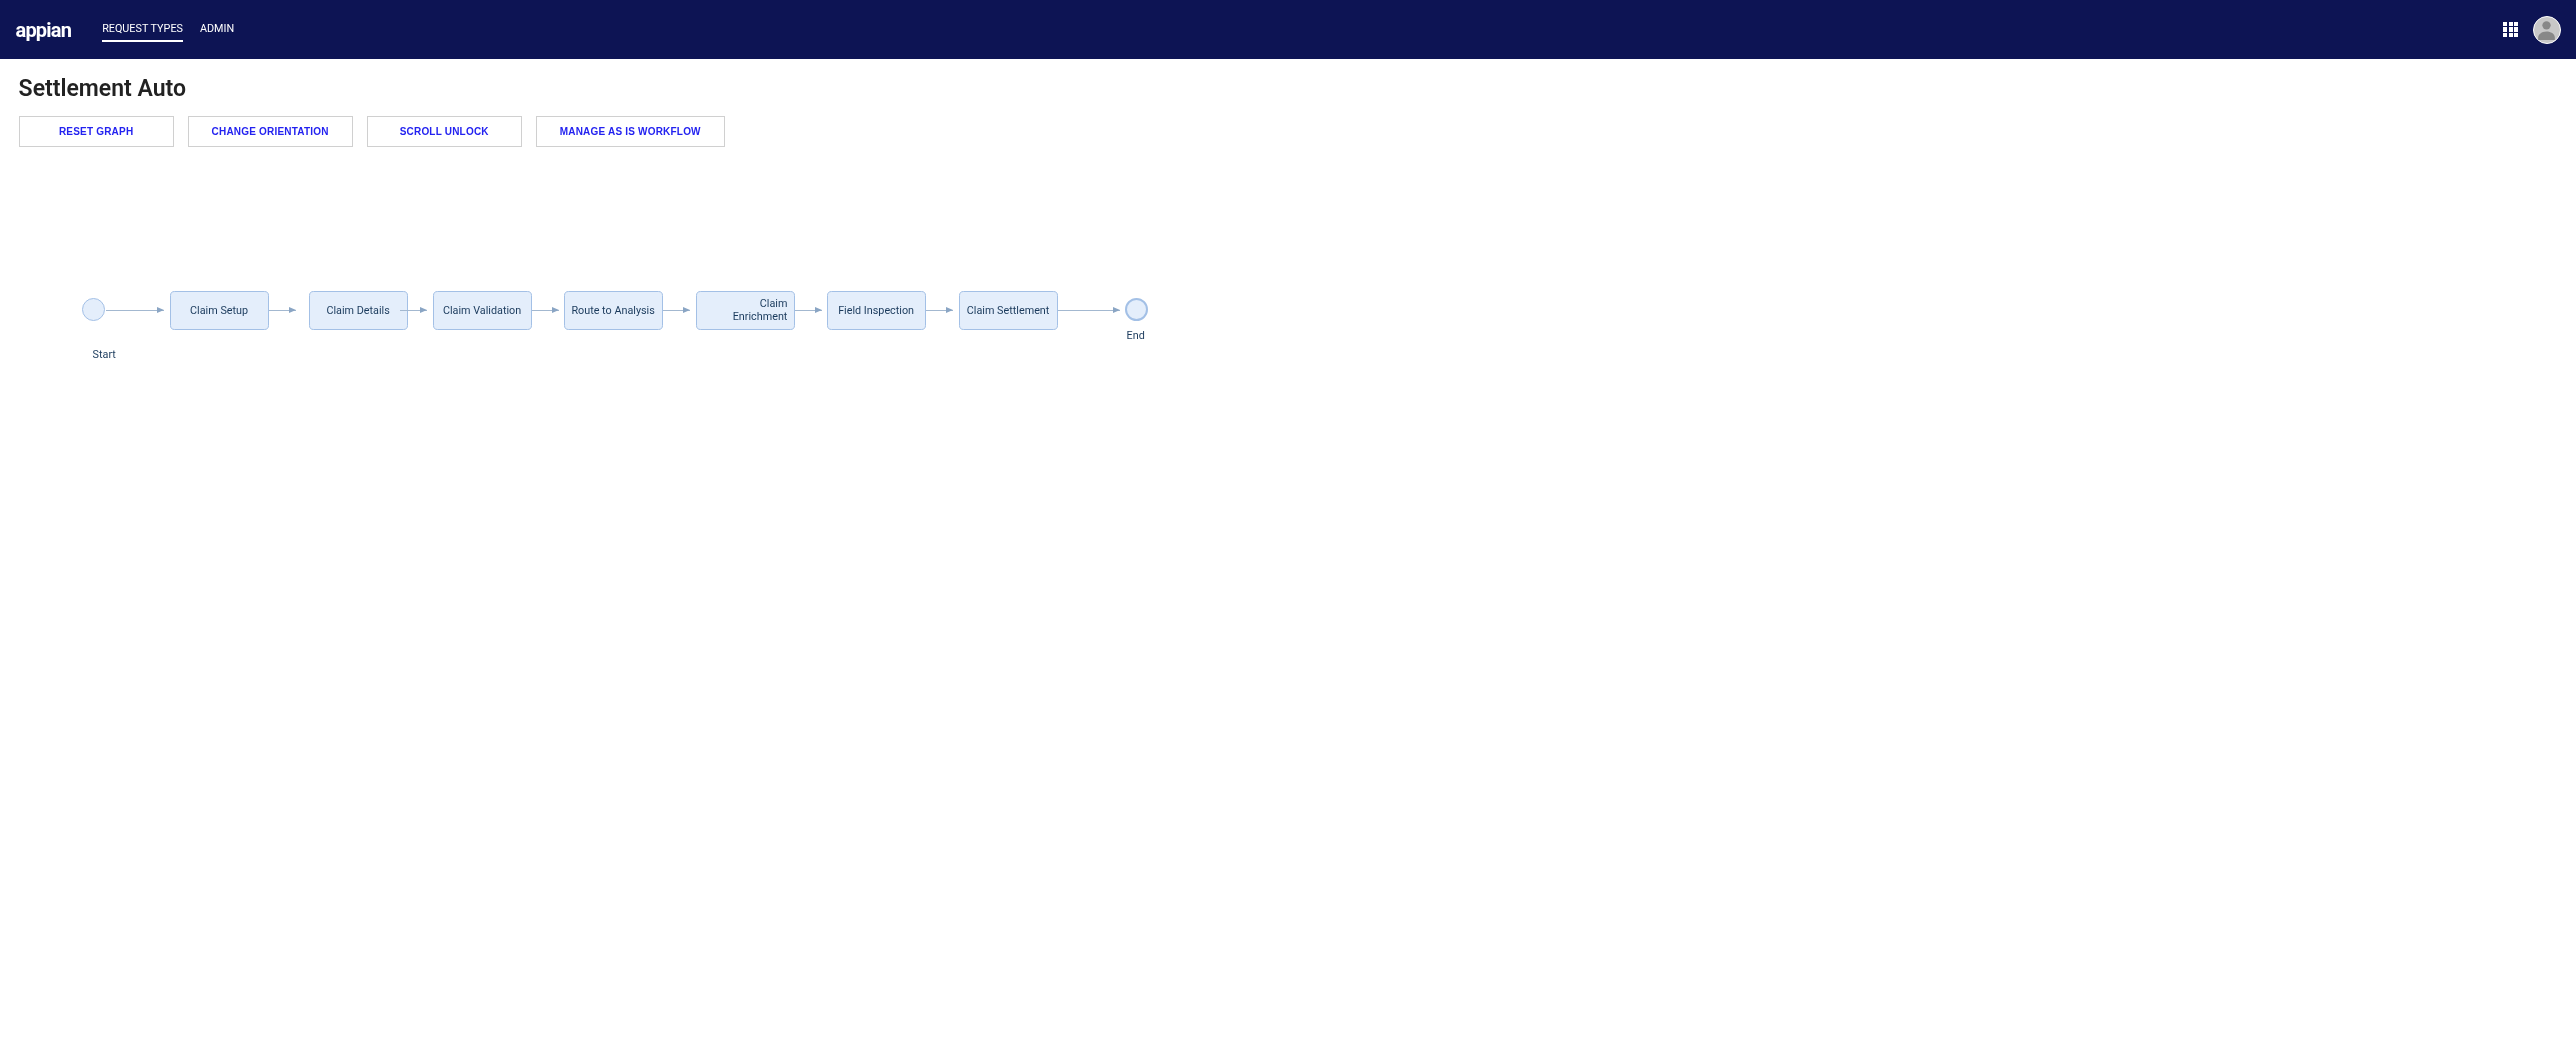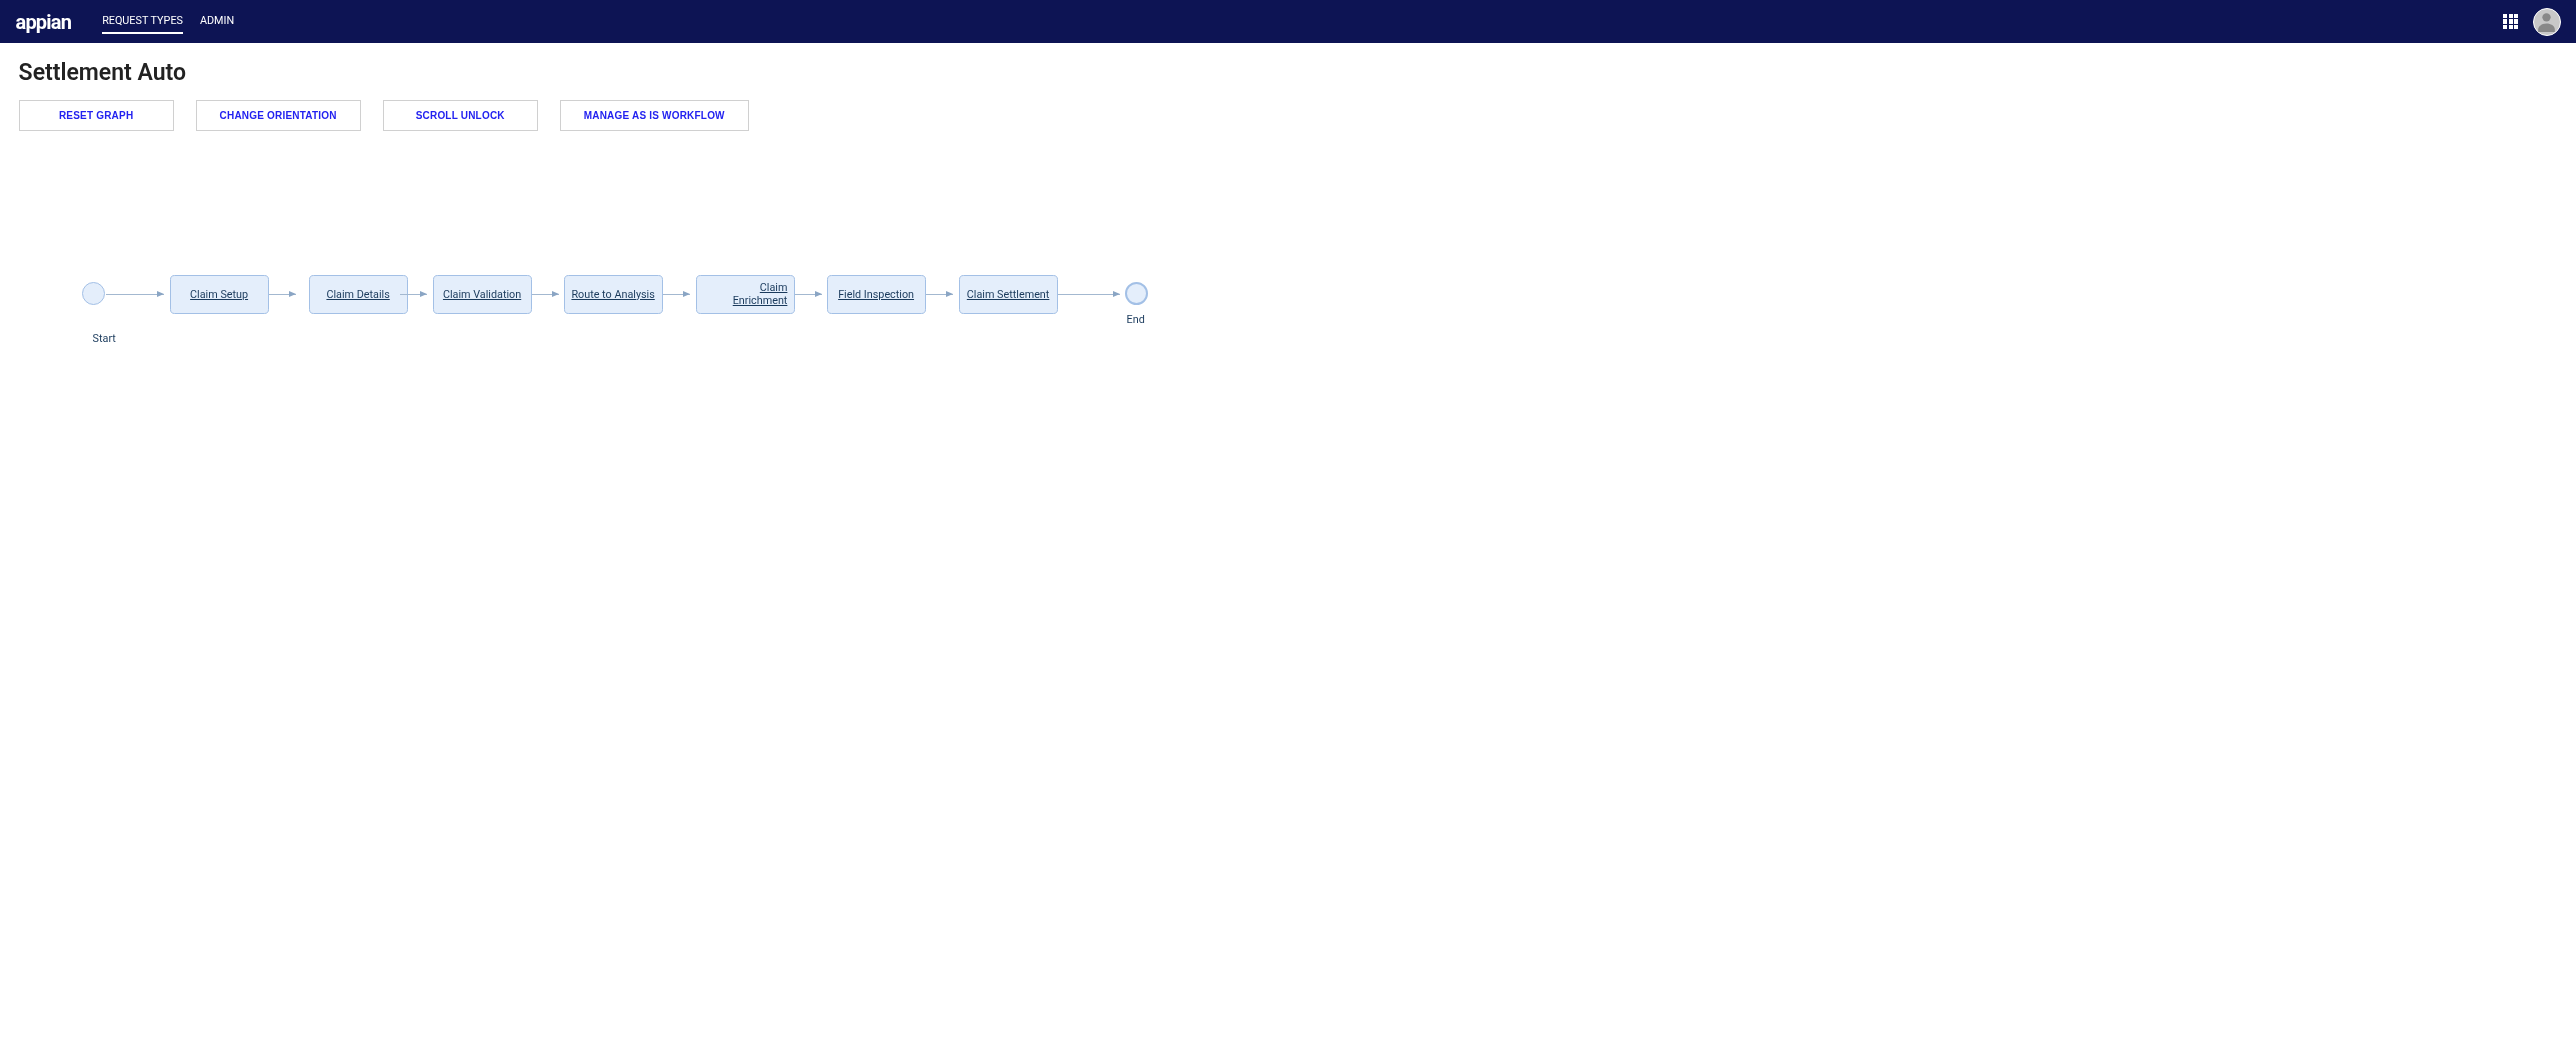--- a/index.html
+++ b/index.html
@@ -8,21 +8,21 @@
       padding: 0;
     }
     body {
       font-family: -apple-system, BlinkMacSystemFont, "Segoe UI", Roboto, "Helvetica Neue", Arial, sans-serif;
       background: #ffffff;
       color: #222;
     }
     
     .top-nav {
       background: #0d1454;
-      height: 43px;
+      height: 59px;
       display: flex;
       align-items: center;
       padding: 0 15.5px;
       justify-content: space-between;
     }
     .nav-left {
       display: flex;
       align-items: center;
       gap: 31px;
     }
@@ -125,21 +125,21 @@
       transform: translateX(-50%);
       width: 0;
       height: 0;
       border-left: 4.6px solid transparent;
       border-right: 4.6px solid transparent;
       border-top: 4.6px solid #2322f0;
     }
     
     .action-buttons {
       display: flex;
-      gap: 22px;
+      gap: 14px;
       margin-bottom: 15.5px;
     }
     .action-btn {
       border: 0.8px solid #d0d0d0;
       background: #ffffff;
       color: #2322f0;
       font-size: 10px;
       font-weight: 700;
       text-transform: uppercase;
       padding: 9.3px 23px;
@@ -172,21 +172,20 @@
       width: 99px;
       height: 39px;
       display: flex;
       align-items: center;
       justify-content: center;
       text-align: center;
       font-size: 10.8px;
       color: #1a3a5c;
       padding: 3.1px 6.2px;
       cursor: pointer;
-      text-decoration: underline;
     }
     .wf-circle {
       position: absolute;
       width: 23px;
       height: 23px;
       border-radius: 50%;
       background: #e4eefb;
       border: 1.2px solid #a3c0e6;
       cursor: pointer;
     }

